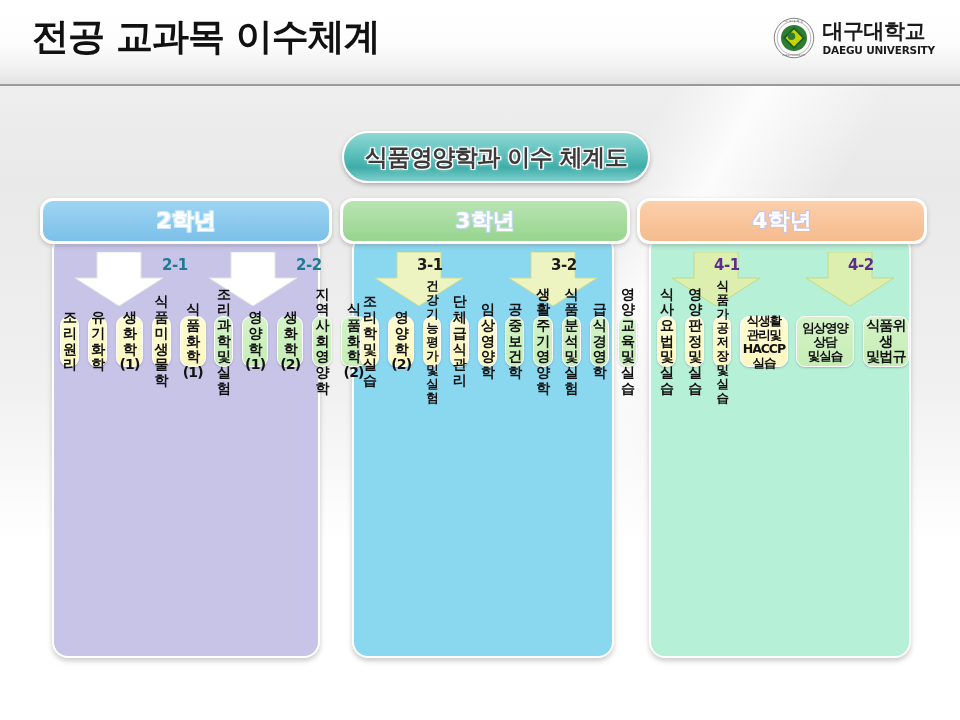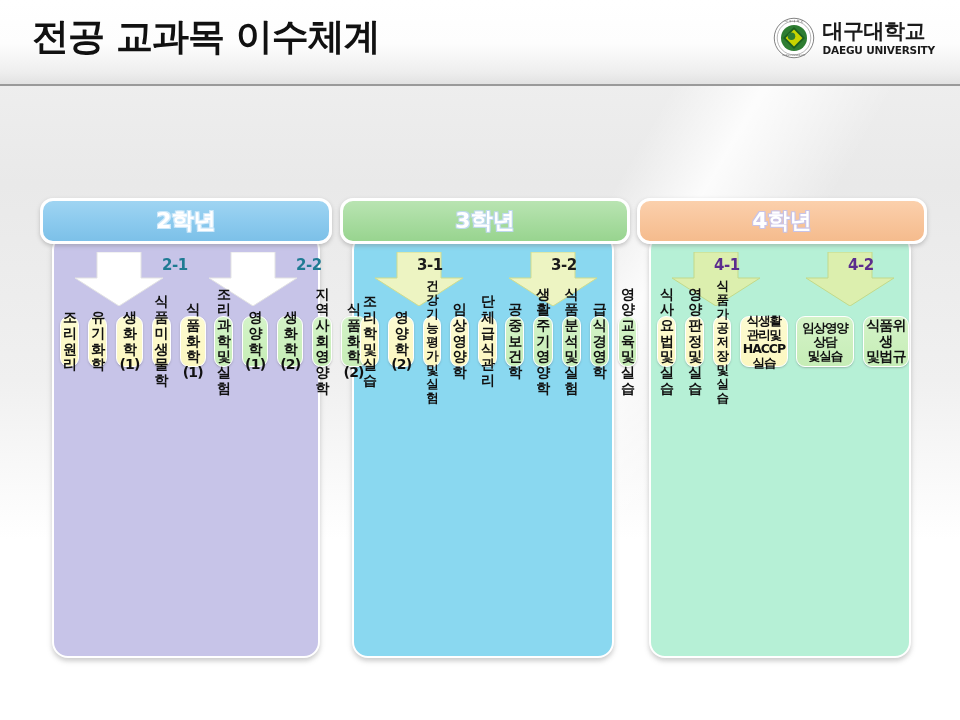--- a/index.html
+++ b/index.html
@@ -218,20 +218,23 @@
           <text x="50" y="94" text-anchor="middle">DAEGU UNIVERSITY</text>
         </g>
       </svg>
       <div id="logo-text">
         <span id="logo-ko">대구대학교</span>
         <span id="logo-en">DAEGU UNIVERSITY</span>
       </div>
     </div>
   </div>
 
+  <div id="chart-title">
+    <span id="chart-title-text">식품영양학과 이수 체계도</span>
+  </div>
 
   <div class="year-col" id="col-y2">
     <div class="year-panel" id="y2-panel"></div>
     <div class="year-header" id="y2-header">
       <span class="year-header-text">2학년</span>
     </div>
     <div class="arrow-row">
       <div class="arrow-cell">
         <svg class="arrow-shape" viewBox="0 0 104 54">
           <polygon points="30,0 74,0 74,26 96,26 52,54 8,26 30,26" fill="#ffffff" stroke="#e3e3e3" stroke-width="1"></polygon>
@@ -280,22 +283,22 @@
           <polygon points="30,0 74,0 74,26 96,26 52,54 8,26 30,26" fill="#edf4c2" stroke="#cfdc8d" stroke-width="1"></polygon>
         </svg>
         <span class="arrow-label">3-2</span>
       </div>
     </div>
     <div class="course-grid">
       <div class="course-col" id="y3s1">
           <div class="course-box sem1">조리학<br>및실습</div>
           <div class="course-box sem1">영양학(2)</div>
           <div class="course-box sem1 small">건강기능평가<br>및실험</div>
+          <div class="course-box sem1">단체급식관리</div>
           <div class="course-box sem1">임상영양학</div>
-          <div class="course-box sem1">단체급식관리</div>
         </div>
       <div class="course-col" id="y3s2">
           <div class="course-box sem2">공중보건학</div>
           <div class="course-box sem2">생활주기<br>영양학</div>
           <div class="course-box sem2">식품분석<br>및실험</div>
           <div class="course-box sem2">급식경영학</div>
           <div class="course-box sem2">영양교육<br>및실습</div>
         </div>
     </div>
   </div>

